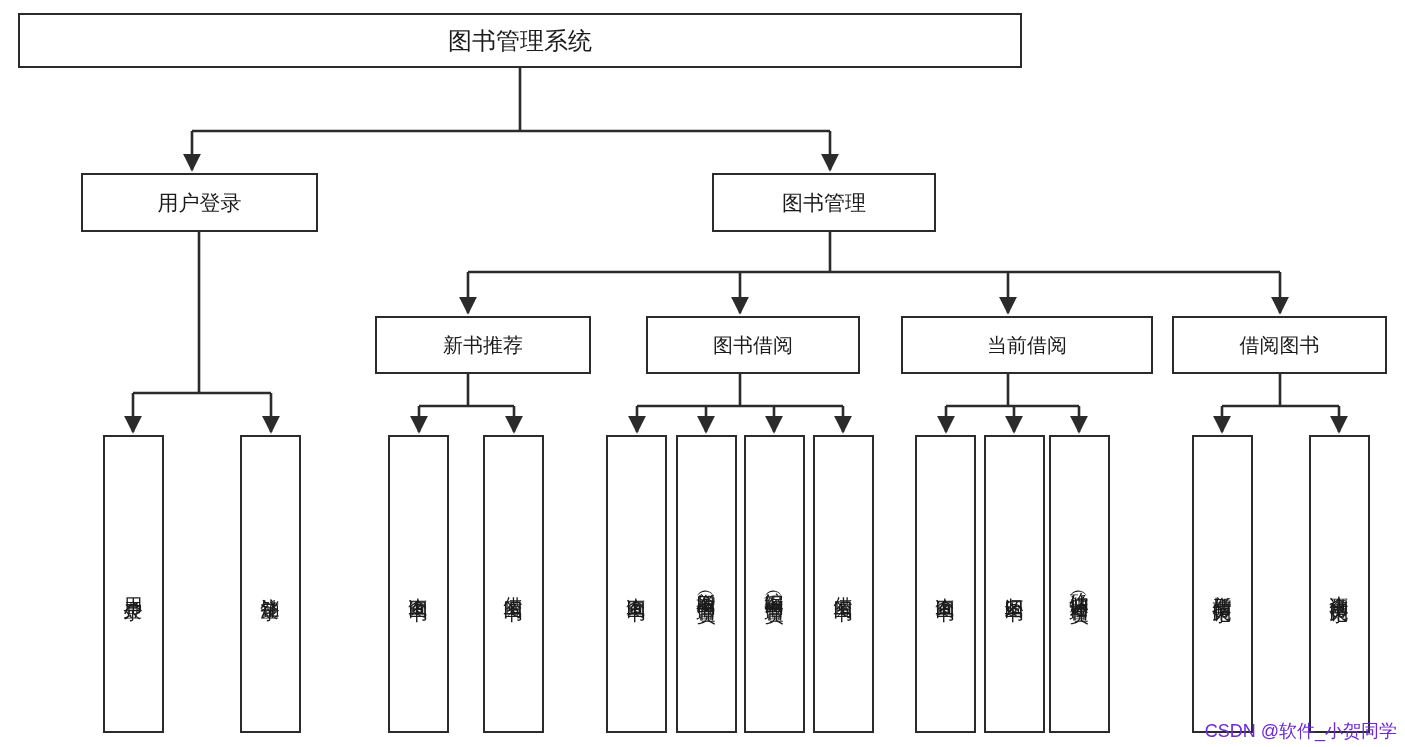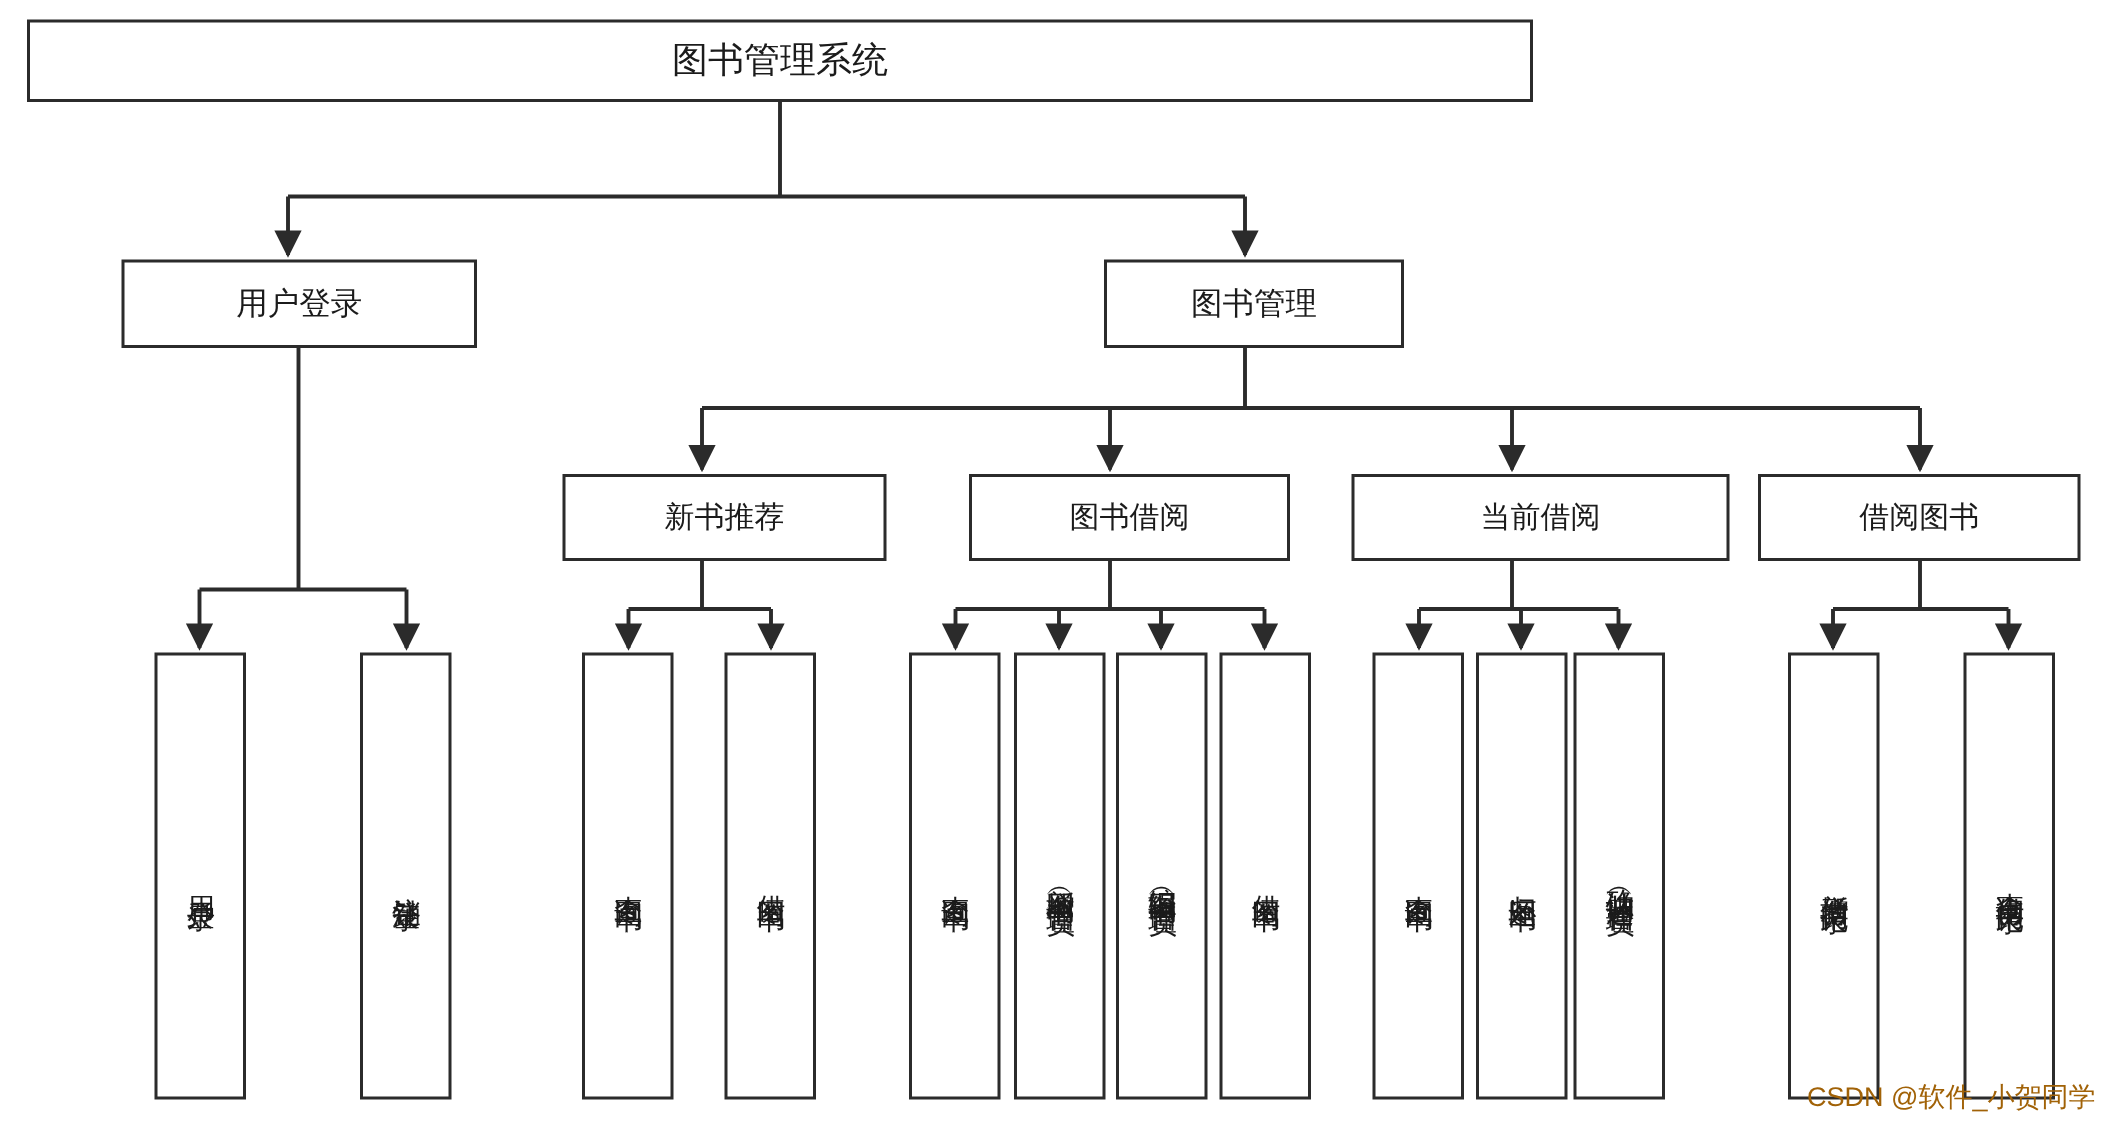--- a/index.html
+++ b/index.html
@@ -61,21 +61,21 @@
   }
   .hlabel {
     line-height: 1;
     white-space: nowrap;
   }
   #watermark {
     position: absolute;
     right: 8px;
     bottom: 4px;
     font-size: 18px;
-    color: #a16207;
+    color: #6d28d9;
     white-space: nowrap;
     z-index: 5;
   }
 </style>
 </head>
 <body>
 
 <div id="canvas">
 
   <svg id="wires" viewBox="0 0 1405 747" xmlns="http://www.w3.org/2000/svg">
@@ -128,21 +128,21 @@
     </g>
   </svg>
 
   <div class="node root" style="left:18px; top:13px; width:1004px; height:55px;">
     <span class="hlabel">图书管理系统</span>
   </div>
 
   <div class="node lvl2" style="left:81px; top:173px; width:237px; height:59px;">
     <span class="hlabel">用户登录</span>
   </div>
-  <div class="node lvl2" style="left:736px; top:173px; width:200px; height:59px;">
+  <div class="node lvl2" style="left:712px; top:173px; width:224px; height:59px;">
     <span class="hlabel">图书管理</span>
   </div>
 
   <div class="node lvl3" style="left:375px; top:316px; width:216px; height:58px;">
     <span class="hlabel">新书推荐</span>
   </div>
   <div class="node lvl3" style="left:646px; top:316px; width:214px; height:58px;">
     <span class="hlabel">图书借阅</span>
   </div>
   <div class="node lvl3" style="left:901px; top:316px; width:252px; height:58px;">

